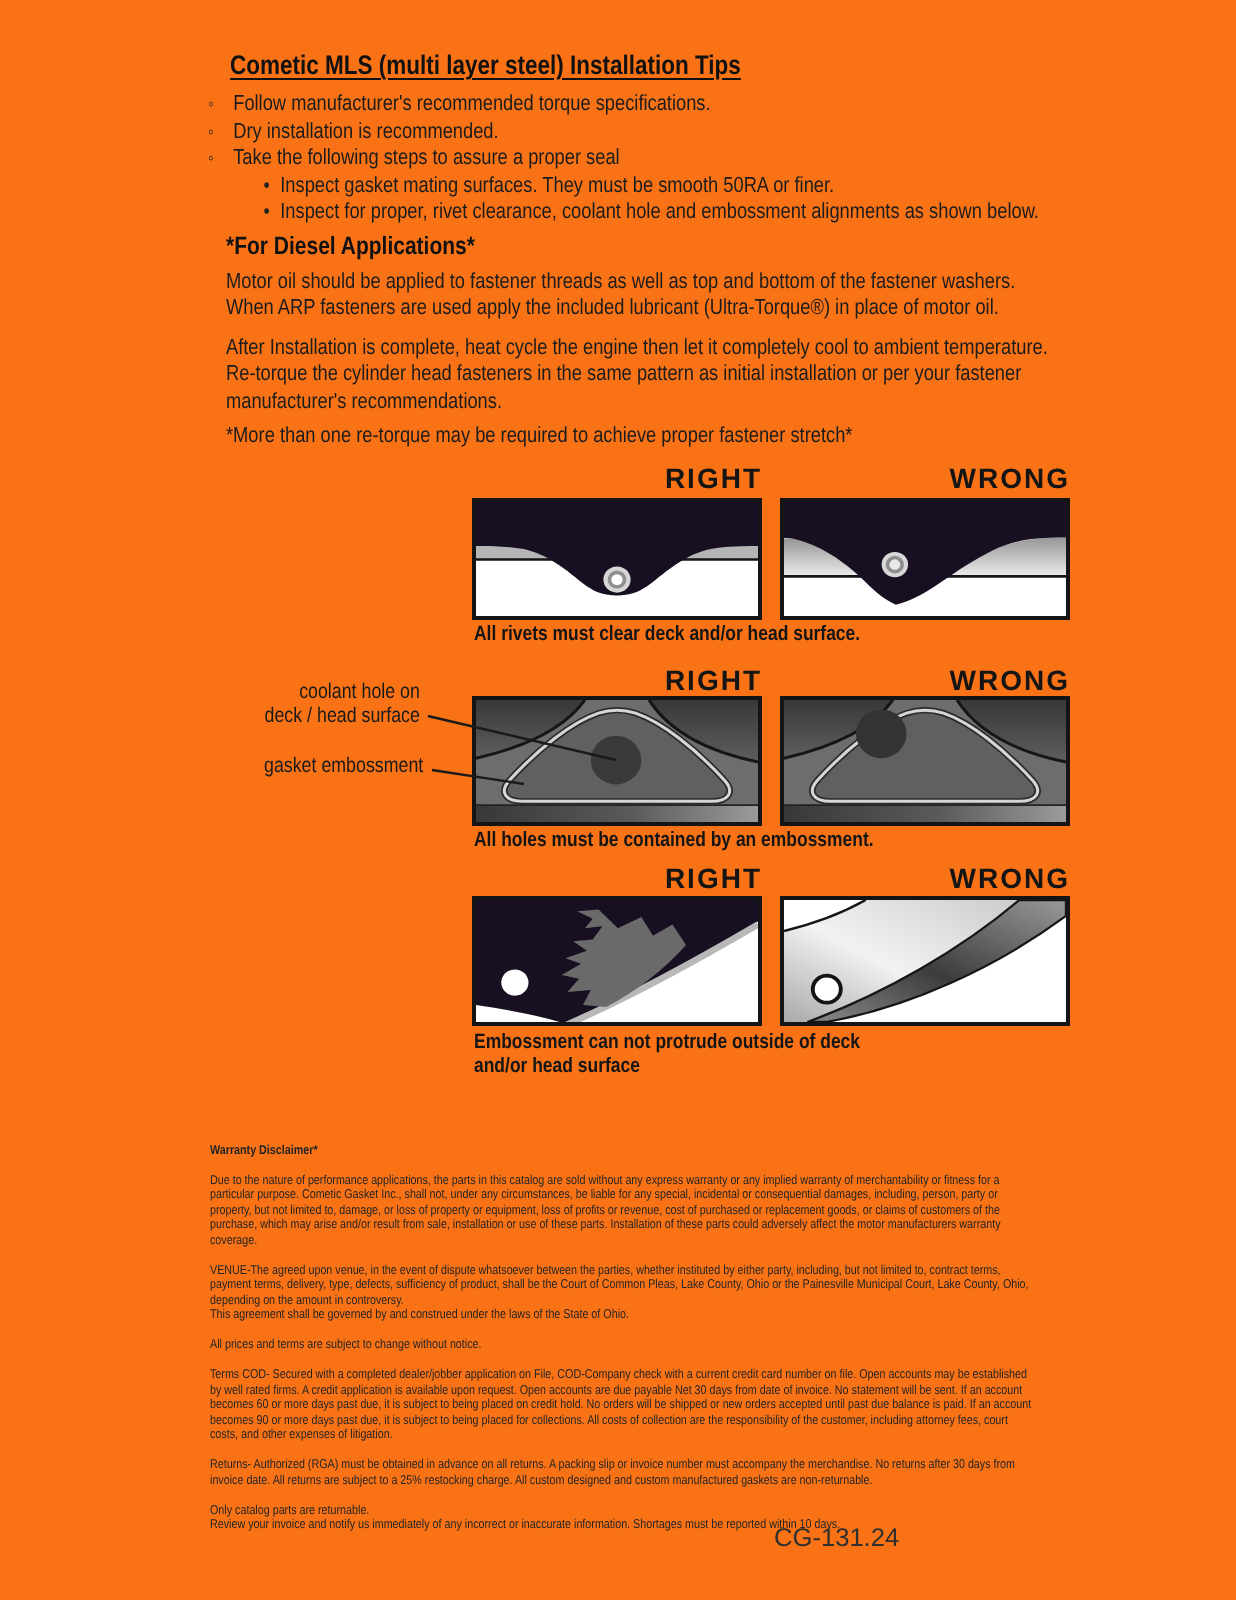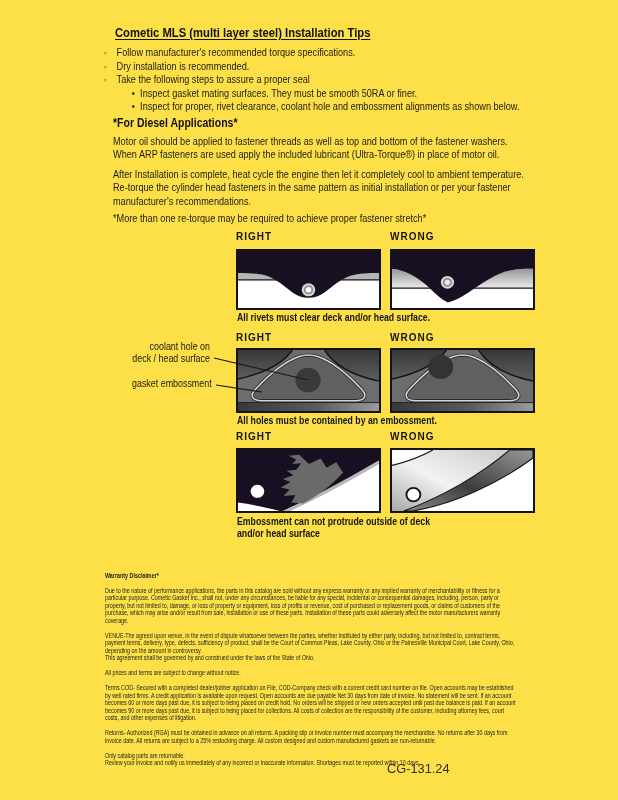--- a/index.html
+++ b/index.html
@@ -1,38 +1,38 @@
 <!DOCTYPE html>
 <html><head>
 <meta charset="utf-8">
 <style>
   html,body { margin:0; padding:0; background:#ffffff; }
   .page {
-    position:relative; width:618px; height:800px; background:#fde047;
+    position:relative; width:618px; height:800px; background:#f97316;
     font-family:"Liberation Sans","DejaVu Sans",sans-serif; color:#1c1c1c;
     overflow:hidden;
   }
   .condense { transform:scaleX(0.84); transform-origin:0 0; }
 
   .title {
     position:absolute; left:115px; top:25px; width:420px;
     font-size:13.4px; font-weight:bold; color:#111;
     text-decoration:underline; text-underline-offset:2px; white-space:nowrap;
   }
   .tips { position:absolute; left:104px; top:46px; width:560px; font-size:10.9px; line-height:13.6px; }
   .tip { display:flex; }
   .tip .marker { width:15px; flex:0 0 15px; font-size:9.5px; color:#222; }
   .tip.sub { padding-left:33px; }
   .tip.sub .marker { width:10px; flex:0 0 10px; font-size:10.5px; }
 
   .diesel-heading { position:absolute; left:113px; top:116px; width:400px; font-size:12.5px; font-weight:bold; color:#111; white-space:nowrap; }
   .bodypara { position:absolute; left:113px; width:500px; font-size:10.9px; line-height:13.4px; }
   .p1 { top:135px; } .p2 { top:168px; } .p3 { top:212px; }
 
-  .fl { position:absolute; width:145px; text-align:left; font-size:10px; font-weight:600; letter-spacing:1px; color:#151515; white-space:nowrap; }
+  .fl { position:absolute; width:145px; text-align:right; font-size:14px; font-weight:600; letter-spacing:1px; color:#151515; white-space:nowrap; }
   .figbox { position:absolute; width:141px; border:2px solid #141414; background:#fff; display:block; }
   .h1 { height:57px; } .h2 { height:61px; }
 
   .figcaption { position:absolute; left:237px; width:340px; font-size:10.4px; font-weight:bold; line-height:12.4px; color:#151515; }
 
   .sidelabel { position:absolute; text-align:right; font-size:10.6px; line-height:12.2px; color:#1a1a1a; }
   .lab-coolant { left:110px; top:340px; width:119px; }
   .lab-emboss  { left:110px; top:377px; width:121px; }
 
   .leader-overlay { position:absolute; left:115px; top:335px; width:275px; height:90px; z-index:6; pointer-events:none; }

